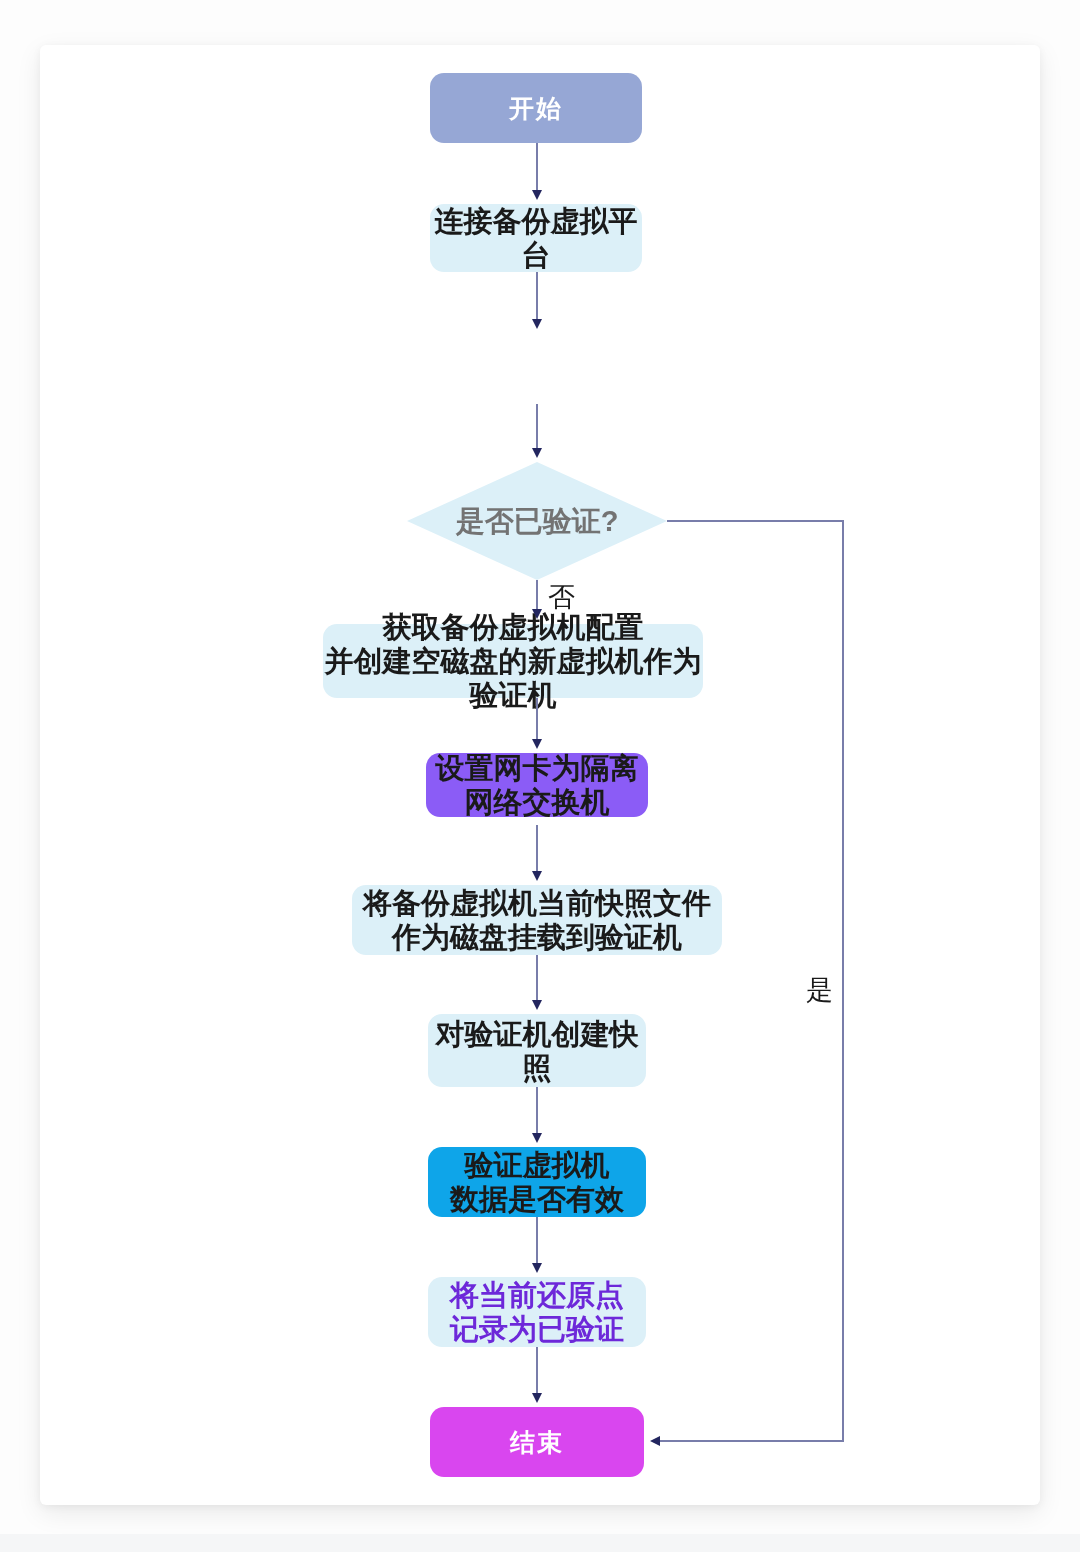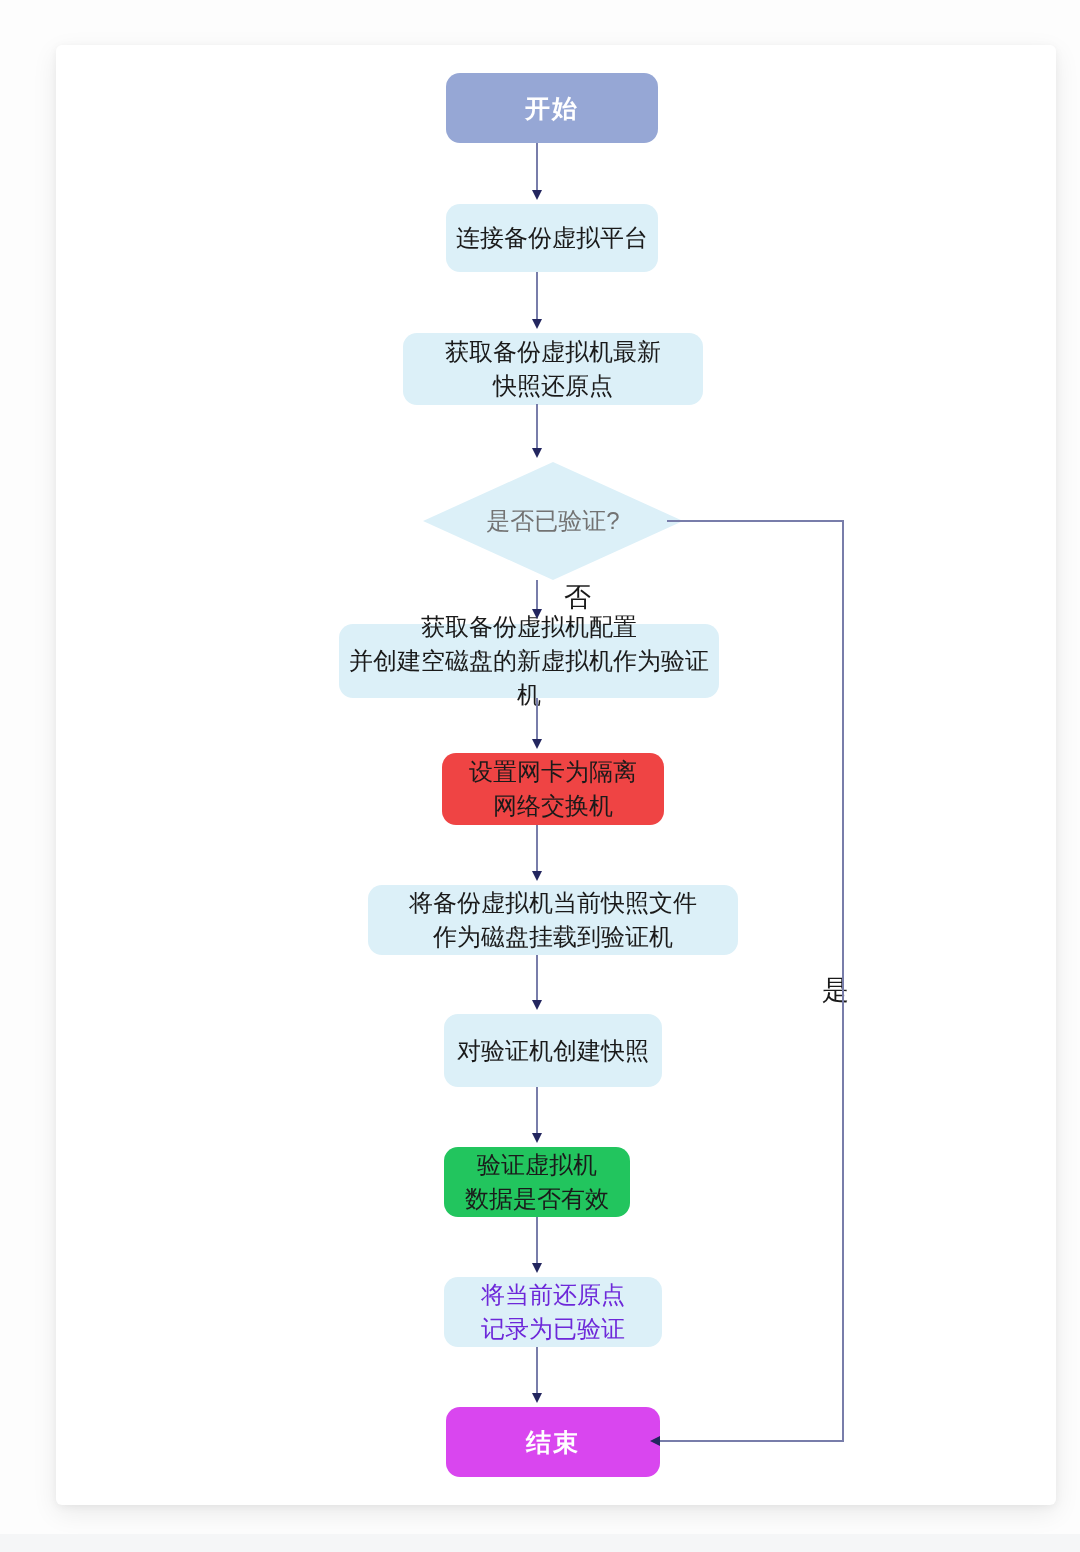--- a/index.html
+++ b/index.html
@@ -13,38 +13,37 @@
     position: relative;
     width: 1080px; height: 1552px;
   }
   .card {
     position: absolute;
     left: 40px; top: 45px;
     width: 1000px; height: 1460px;
     background: #ffffff;
     border-radius: 6px;
     box-shadow: 0 8px 26px rgba(0,0,0,0.08), 0 2px 8px rgba(0,0,0,0.05);
-    margin-left: 16px;
   }
   .bottom-strip {
     position: absolute;
     left: 0; top: 1534px;
     width: 1080px; height: 18px;
     background: #f5f6f7;
   }
   .node {
     position: absolute;
     display: flex;
     align-items: center;
     justify-content: center;
     text-align: center;
     white-space: pre-line;
-    font-size: 24px;
+    font-size: 29px;
     line-height: 34px;
-    font-weight: 400;
+    font-weight: 700;
     color: #1a1a1a;
     border-radius: 14px;
     box-sizing: border-box;
   }
   .terminal {
     font-size: 25px;
     font-weight: 700;
     letter-spacing: 2px;
   }
   .decision {
@@ -67,37 +66,35 @@
 </head>
 <body>
 
 <div class="stage">
   <div class="card">
 
     <div class="node terminal" style="left: 390px; top: 28px; width: 212px; height: 70px; background: rgb(150, 167, 213); color: rgb(255, 255, 255);">开始</div>
 
     <div class="node process" style="left: 390px; top: 159px; width: 212px; height: 68px; background: rgb(220, 240, 248); color: rgb(26, 26, 26);">连接备份虚拟平台</div>
 
-    <div class="node process" style="left: 347px; top: 288px; width: 300px; height: 72px; background: rgb(220, 240, 248); color: rgb(26, 26, 26);">获取备份虚拟机最新
-快照还原点</div>
 
     <div class="node decision" style="left: 367px; top: 417px; width: 260px; height: 118px; background: rgb(220, 240, 248); color: #737373;">是否已验证?</div>
 
     <div class="node process" style="left: 283px; top: 579px; width: 380px; height: 74px; background: rgb(220, 240, 248); color: rgb(26, 26, 26);">获取备份虚拟机配置
 并创建空磁盘的新虚拟机作为验证机</div>
 
-    <div class="node process" style="left: 386px; top: 708px; width: 222px; height: 72px; background: #ef4444; color: rgb(26, 26, 26);">设置网卡为隔离
+    <div class="node process" style="left: 386px; top: 708px; width: 222px; height: 64px; background: #8b5cf6; color: rgb(26, 26, 26);">设置网卡为隔离
 网络交换机</div>
 
     <div class="node process" style="left: 388px; top: 969px; width: 218px; height: 73px; background: rgb(220, 240, 248); color: rgb(26, 26, 26);">对验证机创建快照</div>
 
     <div class="node process" style="left: 312px; top: 840px; width: 370px; height: 70px; background: rgb(220, 240, 248); color: rgb(26, 26, 26);">将备份虚拟机当前快照文件
 作为磁盘挂载到验证机</div>
 
-    <div class="node process" style="left: 388px; top: 1102px; width: 186px; height: 70px; background: #22c55e; color: rgb(26, 26, 26);">验证虚拟机
+    <div class="node process" style="left: 388px; top: 1102px; width: 218px; height: 70px; background: #0ea5e9; color: rgb(26, 26, 26);">验证虚拟机
 数据是否有效</div>
 
     <div class="node process" style="left: 388px; top: 1232px; width: 218px; height: 70px; background: rgb(220, 240, 248); color: #6d28d9;">将当前还原点
 记录为已验证</div>
 
     <div class="node terminal" style="left: 390px; top: 1362px; width: 214px; height: 70px; background: #d946ef; color: rgb(255, 255, 255);">结束</div>
 
     <div class="edge-label" style="left:508px; top:539px;">否</div>
     <div class="edge-label" style="left:766px; top:932px;">是</div>
   </div>

